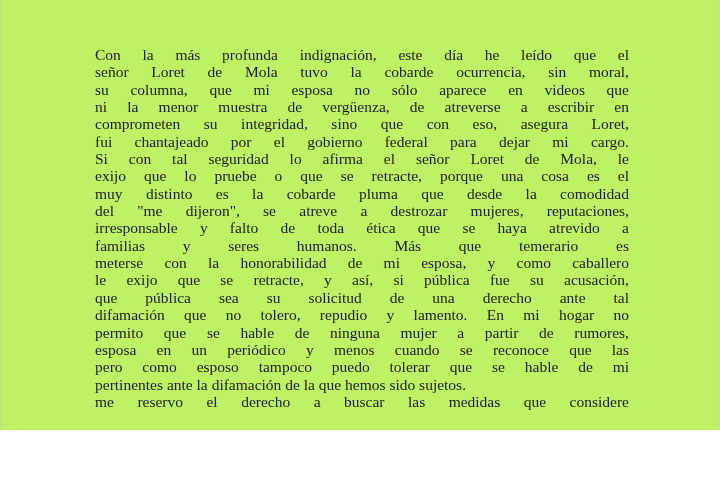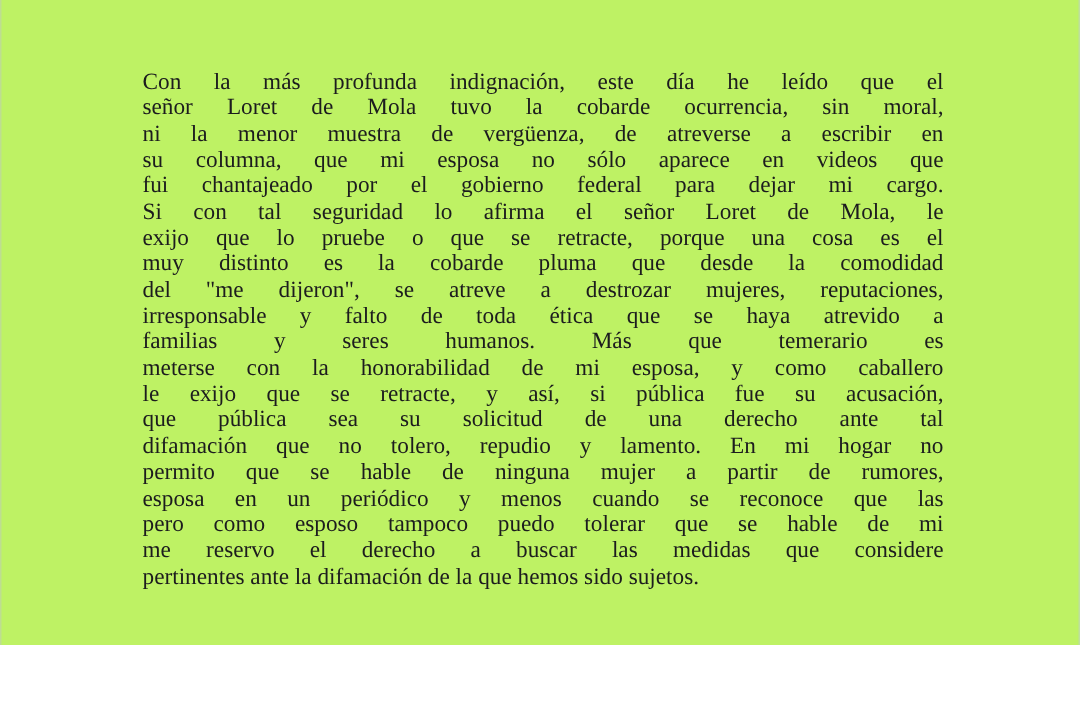--- a/index.html
+++ b/index.html
@@ -45,38 +45,39 @@
 </head>
 <body>
 
 <div class="screen">
   <div class="edge-left"></div>
   <div class="edge-right"></div>
 
   <div class="letter" id="letter-body">
       <div class="tl">Con la más profunda indignación, este día he leído que el</div>
       <div class="tl">señor Loret de Mola tuvo la cobarde ocurrencia, sin moral,</div>
+      <div class="tl">su columna, que mi esposa no sólo aparece en videos que</div>
       <div class="tl">ni la menor muestra de vergüenza, de atreverse a escribir en</div>
-      <div class="tl">su columna, que mi esposa no sólo aparece en videos que</div>
+      <div class="tl">comprometen su integridad, sino que con eso, asegura Loret,</div>
       <div class="tl">fui chantajeado por el gobierno federal para dejar mi cargo.</div>
       <div class="tl">Si con tal seguridad lo afirma el señor Loret de Mola, le</div>
       <div class="tl">exijo que lo pruebe o que se retracte, porque una cosa es el</div>
       <div class="tl">muy distinto es la cobarde pluma que desde la comodidad</div>
       <div class="tl">del "me dijeron", se atreve a destrozar mujeres, reputaciones,</div>
       <div class="tl">irresponsable y falto de toda ética que se haya atrevido a</div>
       <div class="tl">familias y seres humanos. Más que temerario es</div>
       <div class="tl">meterse con la honorabilidad de mi esposa, y como caballero</div>
       <div class="tl">le exijo que se retracte, y así, si pública fue su acusación,</div>
       <div class="tl">que pública sea su solicitud de una derecho ante tal</div>
       <div class="tl">difamación que no tolero, repudio y lamento. En mi hogar no</div>
       <div class="tl">permito que se hable de ninguna mujer a partir de rumores,</div>
       <div class="tl">esposa en un periódico y menos cuando se reconoce que las</div>
       <div class="tl">pero como esposo tampoco puedo tolerar que se hable de mi</div>
+      <div class="tl last">pertinentes ante la difamación de la que hemos sido sujetos.</div>
       <div class="tl">me reservo el derecho a buscar las medidas que considere</div>
-      <div class="tl last">pertinentes ante la difamación de la que hemos sido sujetos.</div>
     </div>
 
   <div class="divider"></div>
 
   <div class="footer-strip">
     <div class="reply-box">
       <span class="reply-text">Respondiendo a Fausto Vallejo F Oficial</span>
     </div>
   </div>
 </div>

